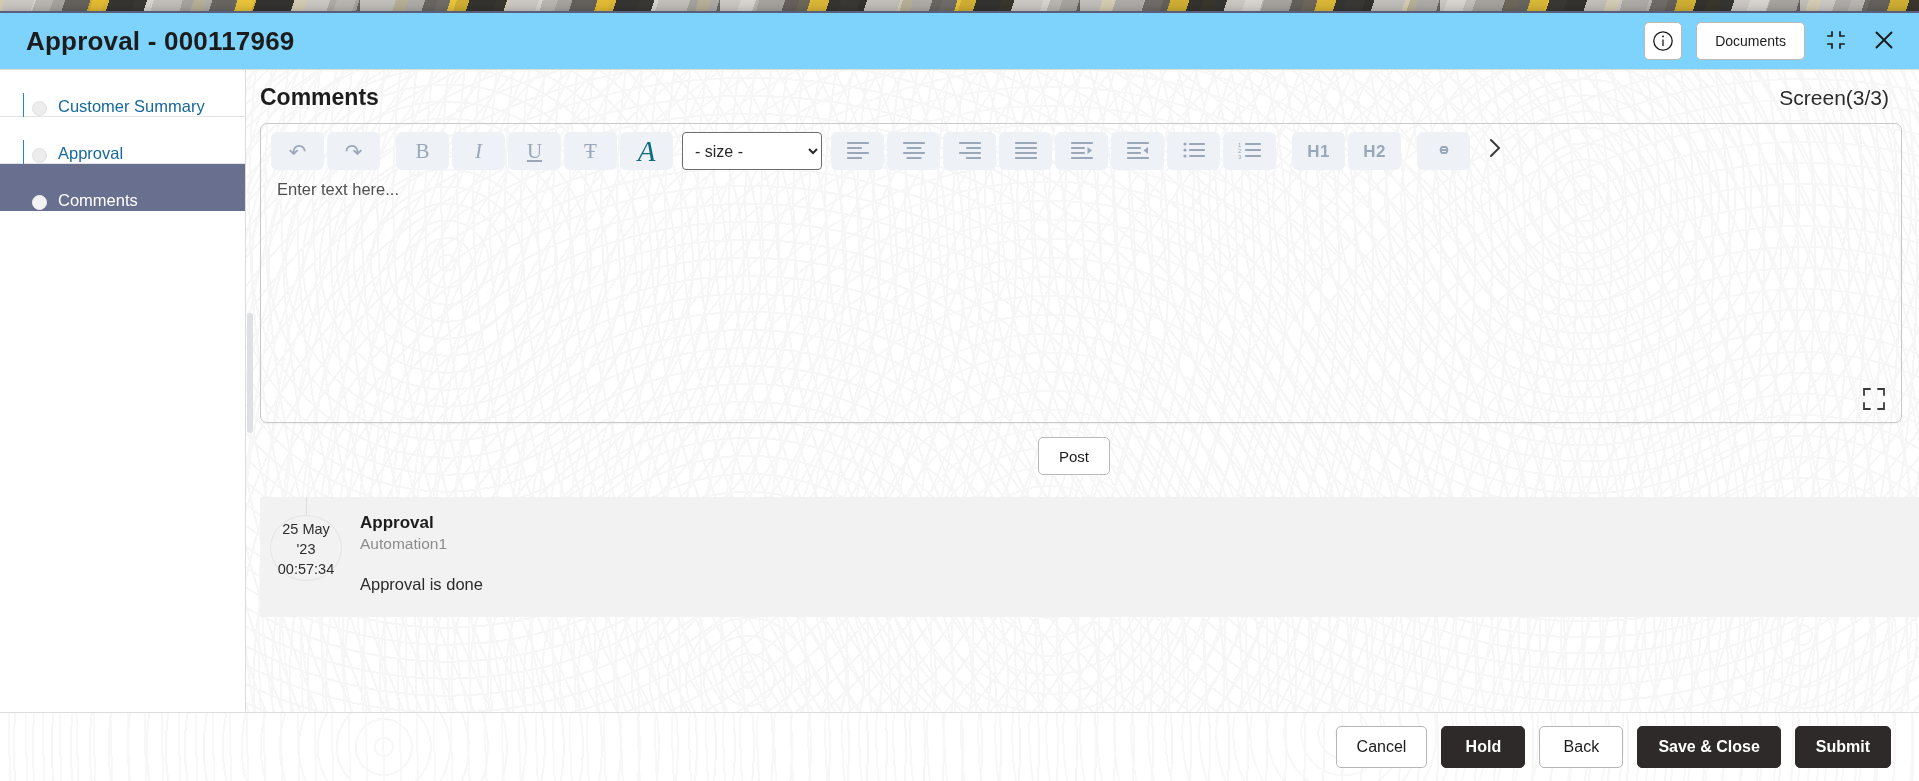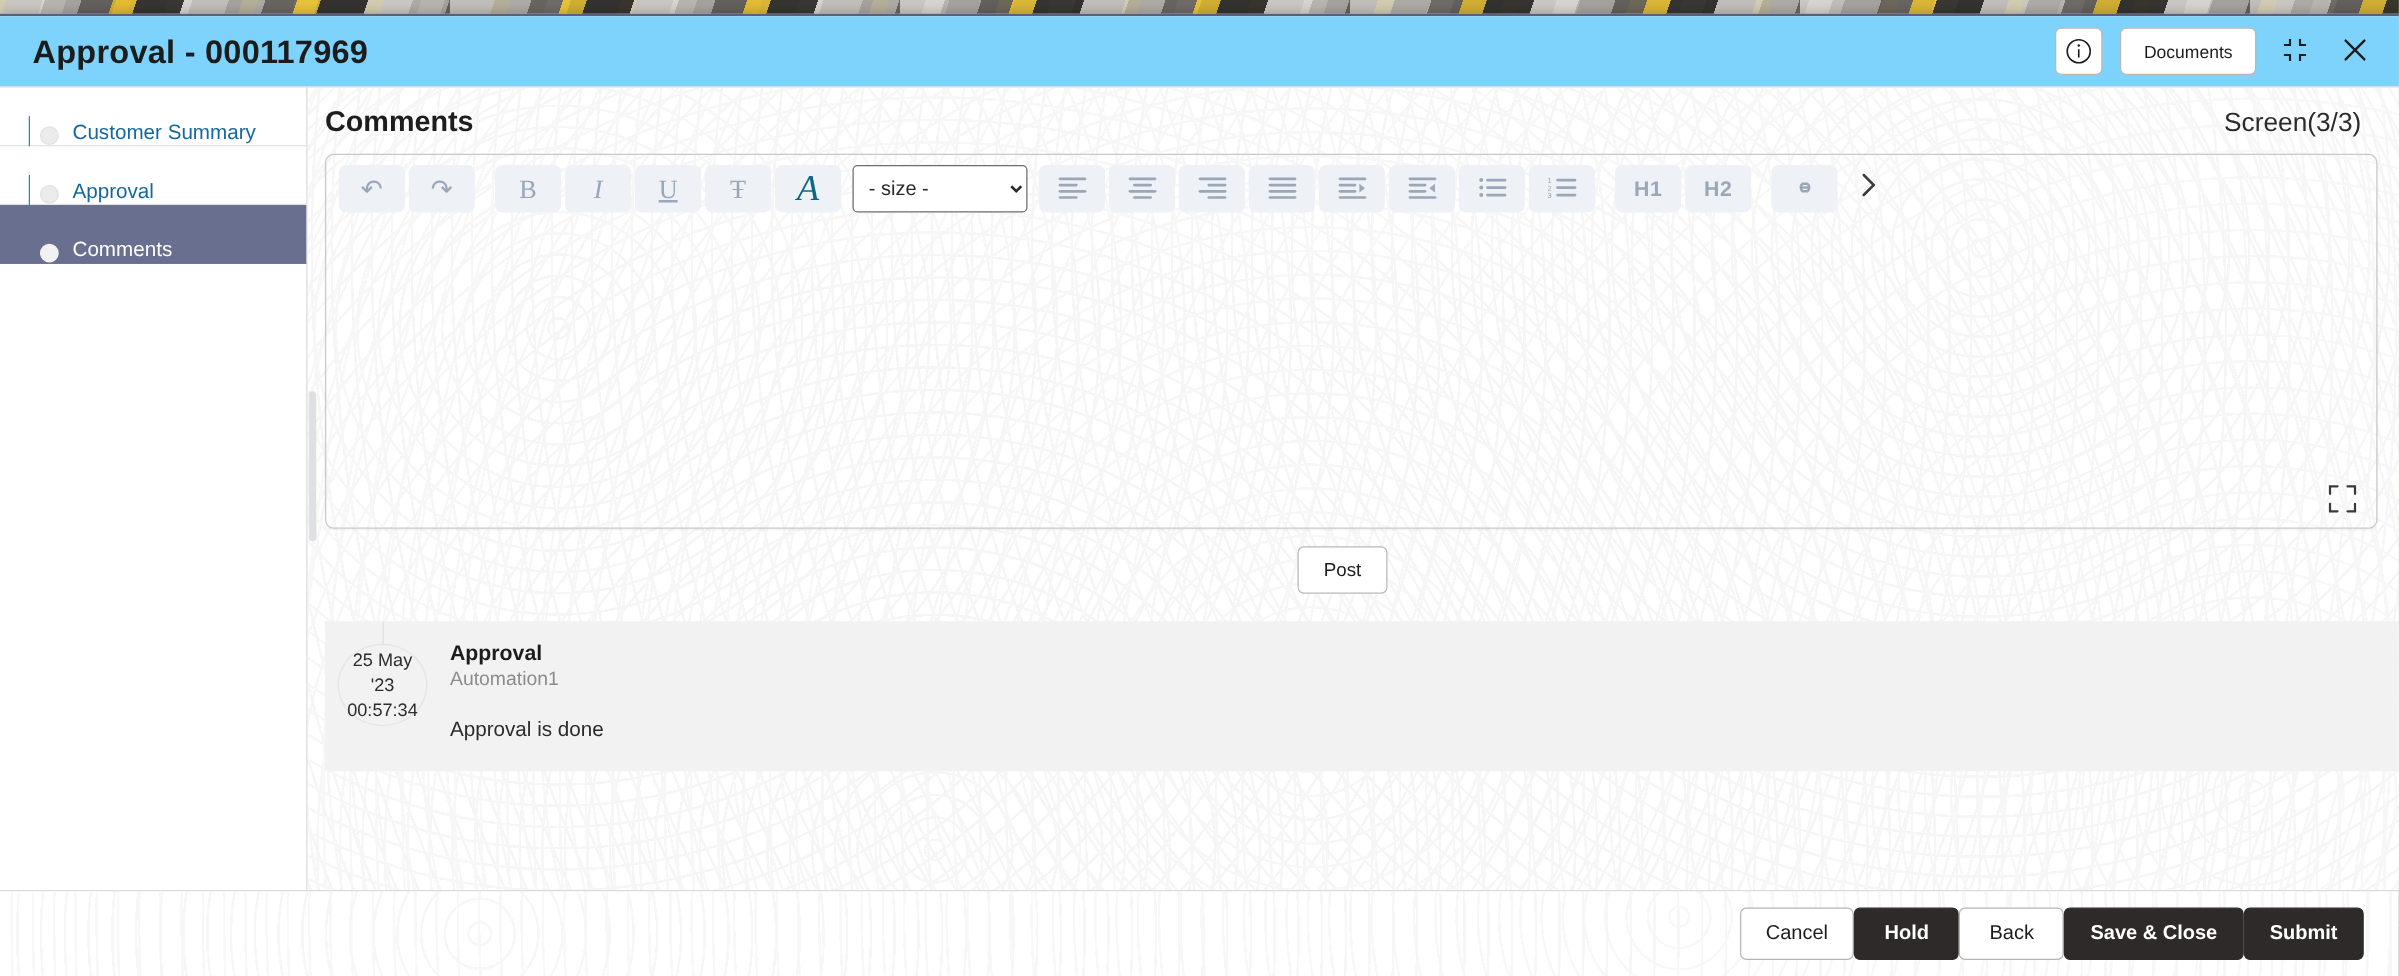--- a/index.html
+++ b/index.html
@@ -215,21 +215,21 @@
   }
   .comment-main { flex: 1 1 auto; padding-left: 8px; }
   .comment-title { font-size: 17px; font-weight: bold; color: #1c1c1c; margin-bottom: 2px; }
   .comment-author { font-size: 15.5px; color: #8c8c8c; margin-bottom: 22px; }
   .comment-text { font-size: 16.5px; color: #2b2b2b; }
 
   
   .footer {
     flex: 0 0 69px; height: 69px;
     display: flex; align-items: center; justify-content: flex-end;
-    padding: 0 28px 0 0;
+    gap: 14px; padding: 0 28px 0 0;
     border-top: 1px solid #dcdcdc;
     position: relative; z-index: 5;
     background: transparent;
   }
   .footer-watermark {
     position: absolute; inset: 0; z-index: -1; opacity: .45;
     background-image:
       repeating-radial-gradient(circle at 20% 50%, transparent 0 8px, #efefef 8px 10px, transparent 10px 19px),
       repeating-radial-gradient(circle at 70% 30%, transparent 0 7px, #f0f0f0 7px 9px, transparent 9px 17px);
   }
@@ -449,20 +449,21 @@
             </button>
             <button class="tbtn-chev">
               <span>
                 <svg width="18" height="24" viewBox="0 0 18 24" fill="none" stroke="#3a3a3a" stroke-width="2" stroke-linecap="round">
                   <polyline points="5,4 13,12 5,20"></polyline>
                 </svg>
               </span>
             </button>
           </div>
 
+          <div class="editor-field" contenteditable="true" style="">Enter text here...</div>
 
           <div class="expand-icon">
             <svg width="26" height="26" viewBox="0 0 26 26" fill="none" stroke="#3a3a3a" stroke-width="1.8" stroke-linecap="round">
               <polyline points="3,9 3,3 9,3"></polyline>
               <polyline points="17,3 23,3 23,9"></polyline>
               <polyline points="23,17 23,23 17,23"></polyline>
               <polyline points="9,23 3,23 3,17"></polyline>
             </svg>
           </div>
         </div>

